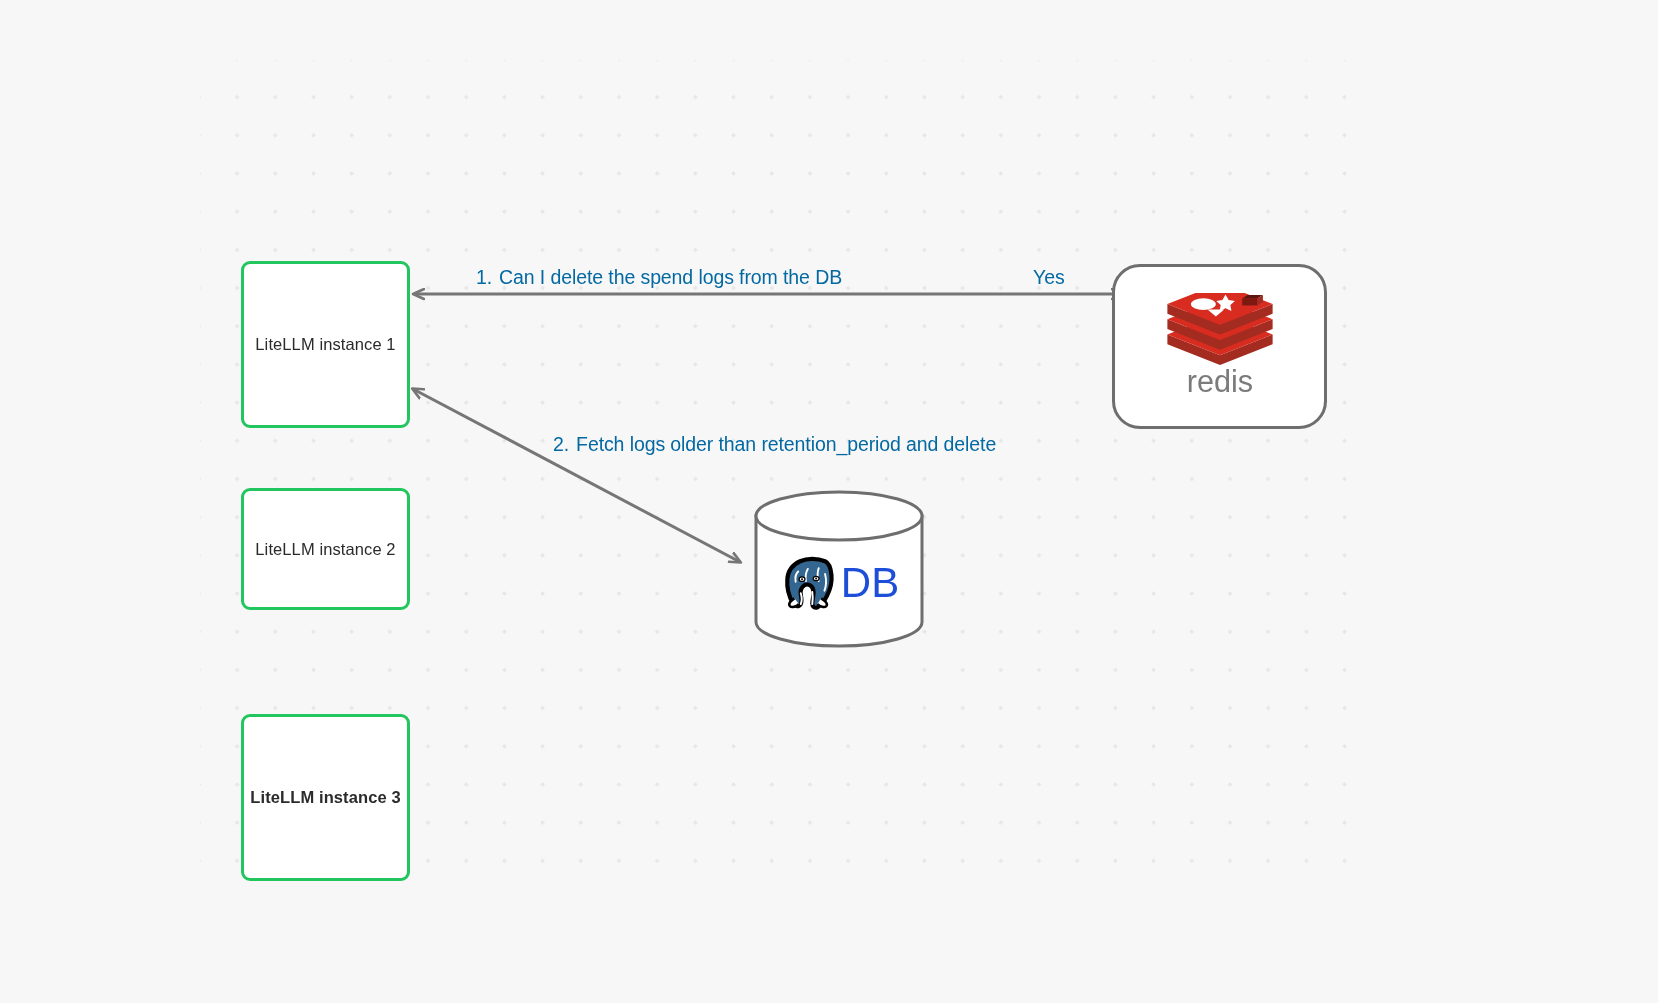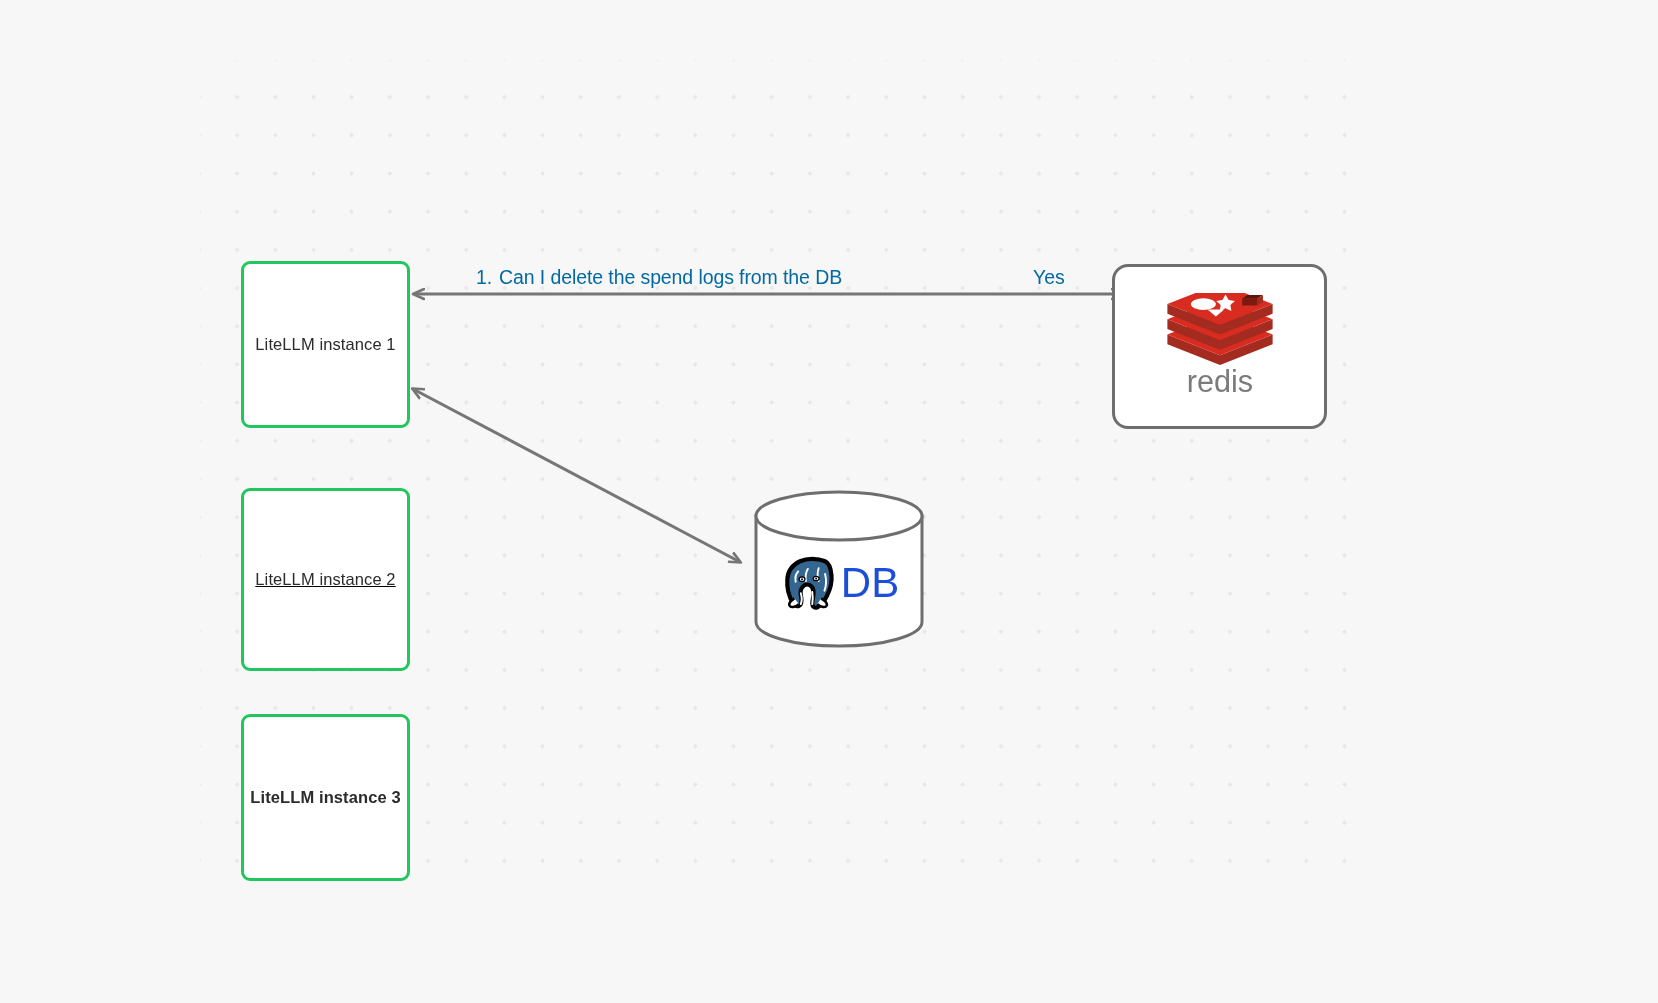--- a/index.html
+++ b/index.html
@@ -40,34 +40,34 @@
   }
   .node-box .node-label {
     font-size: 16.5px;
     color: #2b2b2b;
     font-family: "Liberation Sans", sans-serif;
     letter-spacing: 0.1px;
     text-align: center;
     line-height: 1.25;
   }
   #node-instance-1 { left: 241px; top: 261px; width: 169px; height: 167px; }
-  #node-instance-2 { left: 241px; top: 488px; width: 169px; height: 183px; text-decoration: underline; }
+  #node-instance-2 { left: 241px; top: 488px; width: 169px; height: 122px; }
   #node-instance-3 { left: 241px; top: 714px; width: 169px; height: 167px; font-weight: bold; }
 
   
   #node-redis {
     position: absolute;
     left: 1112px;
     top: 264px;
     width: 215px;
     height: 165px;
     box-sizing: border-box;
     background: #ffffff;
     border: 3px solid #6e6e6e;
-    border-radius: 16px;
+    border-radius: 28px;
     display: flex;
     flex-direction: column;
     align-items: center;
     justify-content: center;
   }
   #node-redis .redis-mark { width: 112px; height: 72px; display: block; }
   #node-redis .redis-word { margin-top: 2px; display: block; }
 
   
   #node-db {
@@ -199,14 +199,17 @@
       <span class="db-text">DB</span>
     </div>
   </div>
 
   <div class="edge-label" id="label-step-1">
     <span class="step-num">1.</span><span>Can I delete the spend logs from the DB</span>
   </div>
 
   <div class="edge-label" id="label-yes">Yes</div>
 
+  <div class="edge-label" id="label-step-2">
+    <span class="step-num">2.</span><span>Fetch logs older than retention_period and delete</span>
+  </div>
 
 </div>
 
 </body></html>

